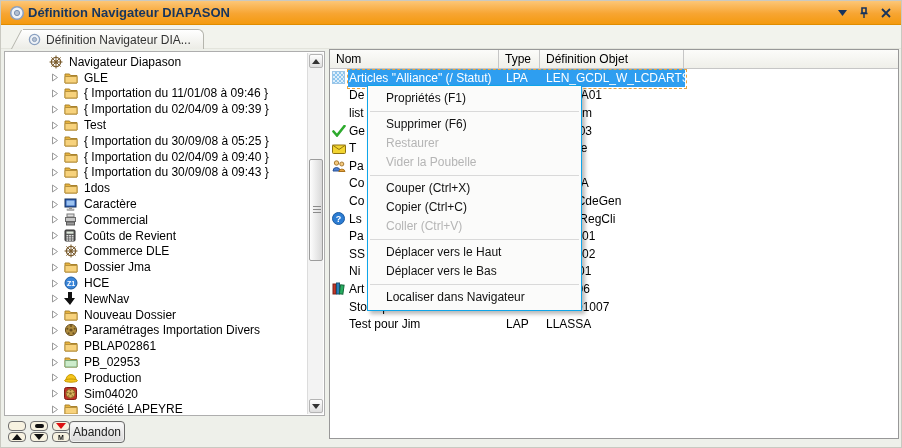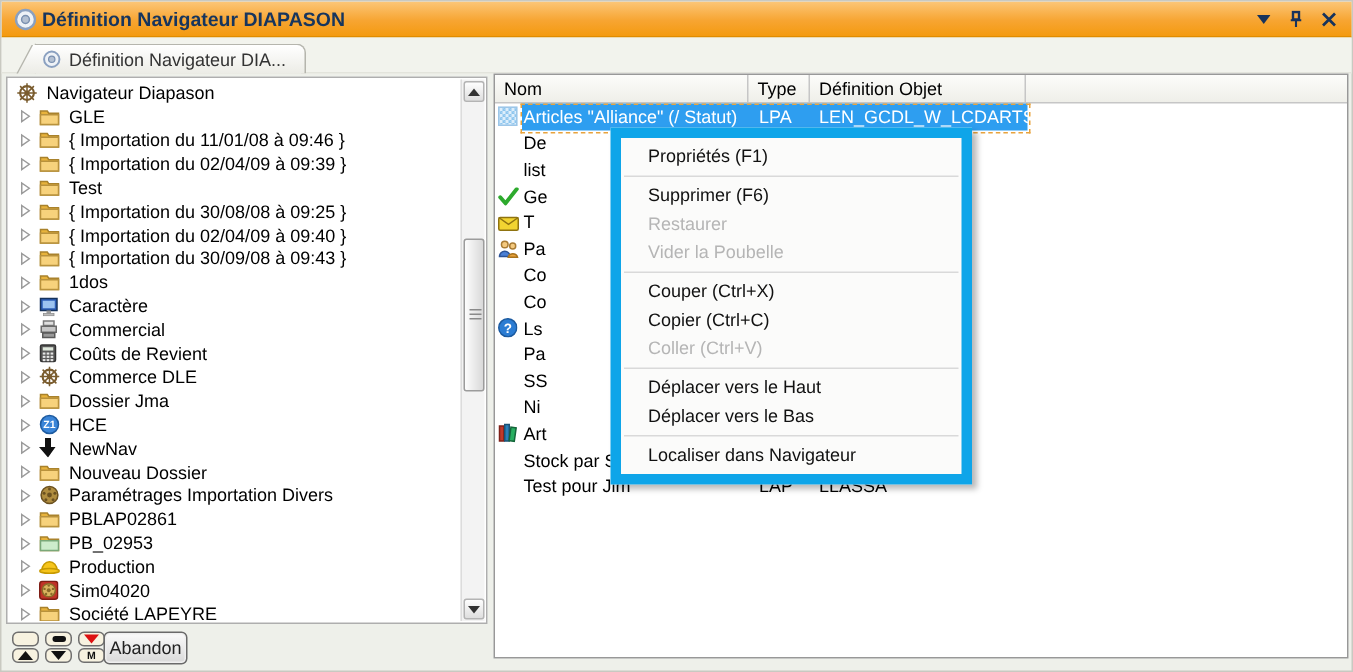--- a/index.html
+++ b/index.html
@@ -25,21 +25,21 @@
   .tab-slant { position:absolute; left:-8px; top:0; width:16px; height:19px;
                background:linear-gradient(#ffffff,#ecece6); border-left:1px solid #b5b5ad;
                transform:skewX(-28deg); z-index:0; }
   .tab-logo { width:13px; height:13px; display:inline-flex; z-index:1; }
   .tab-label { color:#333; z-index:1; }
 
   
   .tree-panel { position:absolute; left:3px; top:50px; width:321px; height:365px;
                 background:#fff; border:1px solid #aeaeae; }
   .tree-body { position:absolute; left:1px; top:2px; right:17px; bottom:1px; overflow:hidden; }
-  .tree-item, .tree-root { height:15.8px; display:flex; align-items:center; white-space:nowrap; }
+  .tree-item, .tree-root { height:15.8px; display:flex; align-items:center; white-space:nowrap;margin-left:38px; }
   .tree-root { padding-left:5px; }
   .tree-item { padding-left:7px; }
   .expander { width:13px; display:inline-flex; align-items:center; flex:none; }
   .t-icon { width:19px; display:inline-flex; align-items:center; flex:none; }
   .t-label { padding-left:1px; }
 
   
   .v-scrollbar { position:absolute; right:1px; top:1px; bottom:1px; width:16px;
                  background:#f3f3f3; border-left:1px solid #dcdcdc; }
   .sb-btn { position:absolute; left:1px; width:14px; height:14px; background:linear-gradient(#fefefe,#dedede);
@@ -82,22 +82,22 @@
   .grid-row.selected { background:linear-gradient(#2e9ef0,#2e9ef0) 18px 0 / 337px 100% no-repeat; }
   .grid-row.selected .c-name, .grid-row.selected .c-type, .grid-row.selected .c-ref { color:#fff; }
   .grid-row.selected::after { content:''; position:absolute; left:17px; top:0; width:338px; height:100%;
                               border:1px dashed #e8a33d; pointer-events:none; }
   .hatch-swatch { display:inline-block; width:13px; height:13px; background-color:#ddeefb;
     background-image:linear-gradient(45deg,#8ec6ee 25%,transparent 25%,transparent 75%,#8ec6ee 75%),
                      linear-gradient(45deg,#8ec6ee 25%,transparent 25%,transparent 75%,#8ec6ee 75%);
     background-size:4px 4px; background-position:0 0,2px 2px; border:1px solid #9cc6e8; }
 
   
-  .context-menu { position:absolute; left:366px; top:84px; width:241px; background:#fbfbfa;
-                  border:7px solid #0ea5e9; box-shadow:3px 3px 4px rgba(0,0,0,.28); padding:3px 0; z-index:50;margin-left:40px; }
+  .context-menu { position:absolute; left:366px; top:84px; width:215px; background:#fbfbfa;
+                  border:1px solid #0ea5e9; box-shadow:3px 3px 4px rgba(0,0,0,.28); padding:3px 0; z-index:50; }
   .menu-item { height:19px; line-height:19px; padding-left:18px; color:#111; white-space:nowrap; }
   .menu-item.disabled { color:#b5b5b5; }
   .menu-sep { height:1px; background:#d9d9d9; margin:3px 2px; }
 </style>
 </head>
 <body>
 
 <div class="window">
 
   <div class="titlebar">
@@ -218,21 +218,21 @@
               <svg width="8" height="9" viewBox="0 0 8 9">
                 <path d="M1.5 1 L6.5 4.5 L1.5 8 Z" fill="#fff" stroke="#9a9a9a"></path>
               </svg>
             </span>
             <span class="t-icon">
               <svg width="14" height="12" viewBox="0 0 14 12">
                 <path d="M1 2 h4.5 l1 1.5 H13 v7.5 H1 Z" fill="#e8b33c" stroke="#a9822c"></path>
                 <path d="M1 4.5 h12 v6.5 H1 Z" fill="#f7d27c" stroke="#b9923c"></path>
               </svg>
             </span>
-            <span class="t-label">{ Importation du 30/08/08 à 09:25 }</span>
+            <span class="t-label">{ Importation du 30/09/08 à 05:25 }</span>
           </div>
           <div class="tree-item">
             <span class="expander">
               <svg width="8" height="9" viewBox="0 0 8 9">
                 <path d="M1.5 1 L6.5 4.5 L1.5 8 Z" fill="#fff" stroke="#9a9a9a"></path>
               </svg>
             </span>
             <span class="t-icon">
               <svg width="14" height="12" viewBox="0 0 14 12">
                 <path d="M1 2 h4.5 l1 1.5 H13 v7.5 H1 Z" fill="#e8b33c" stroke="#a9822c"></path>

